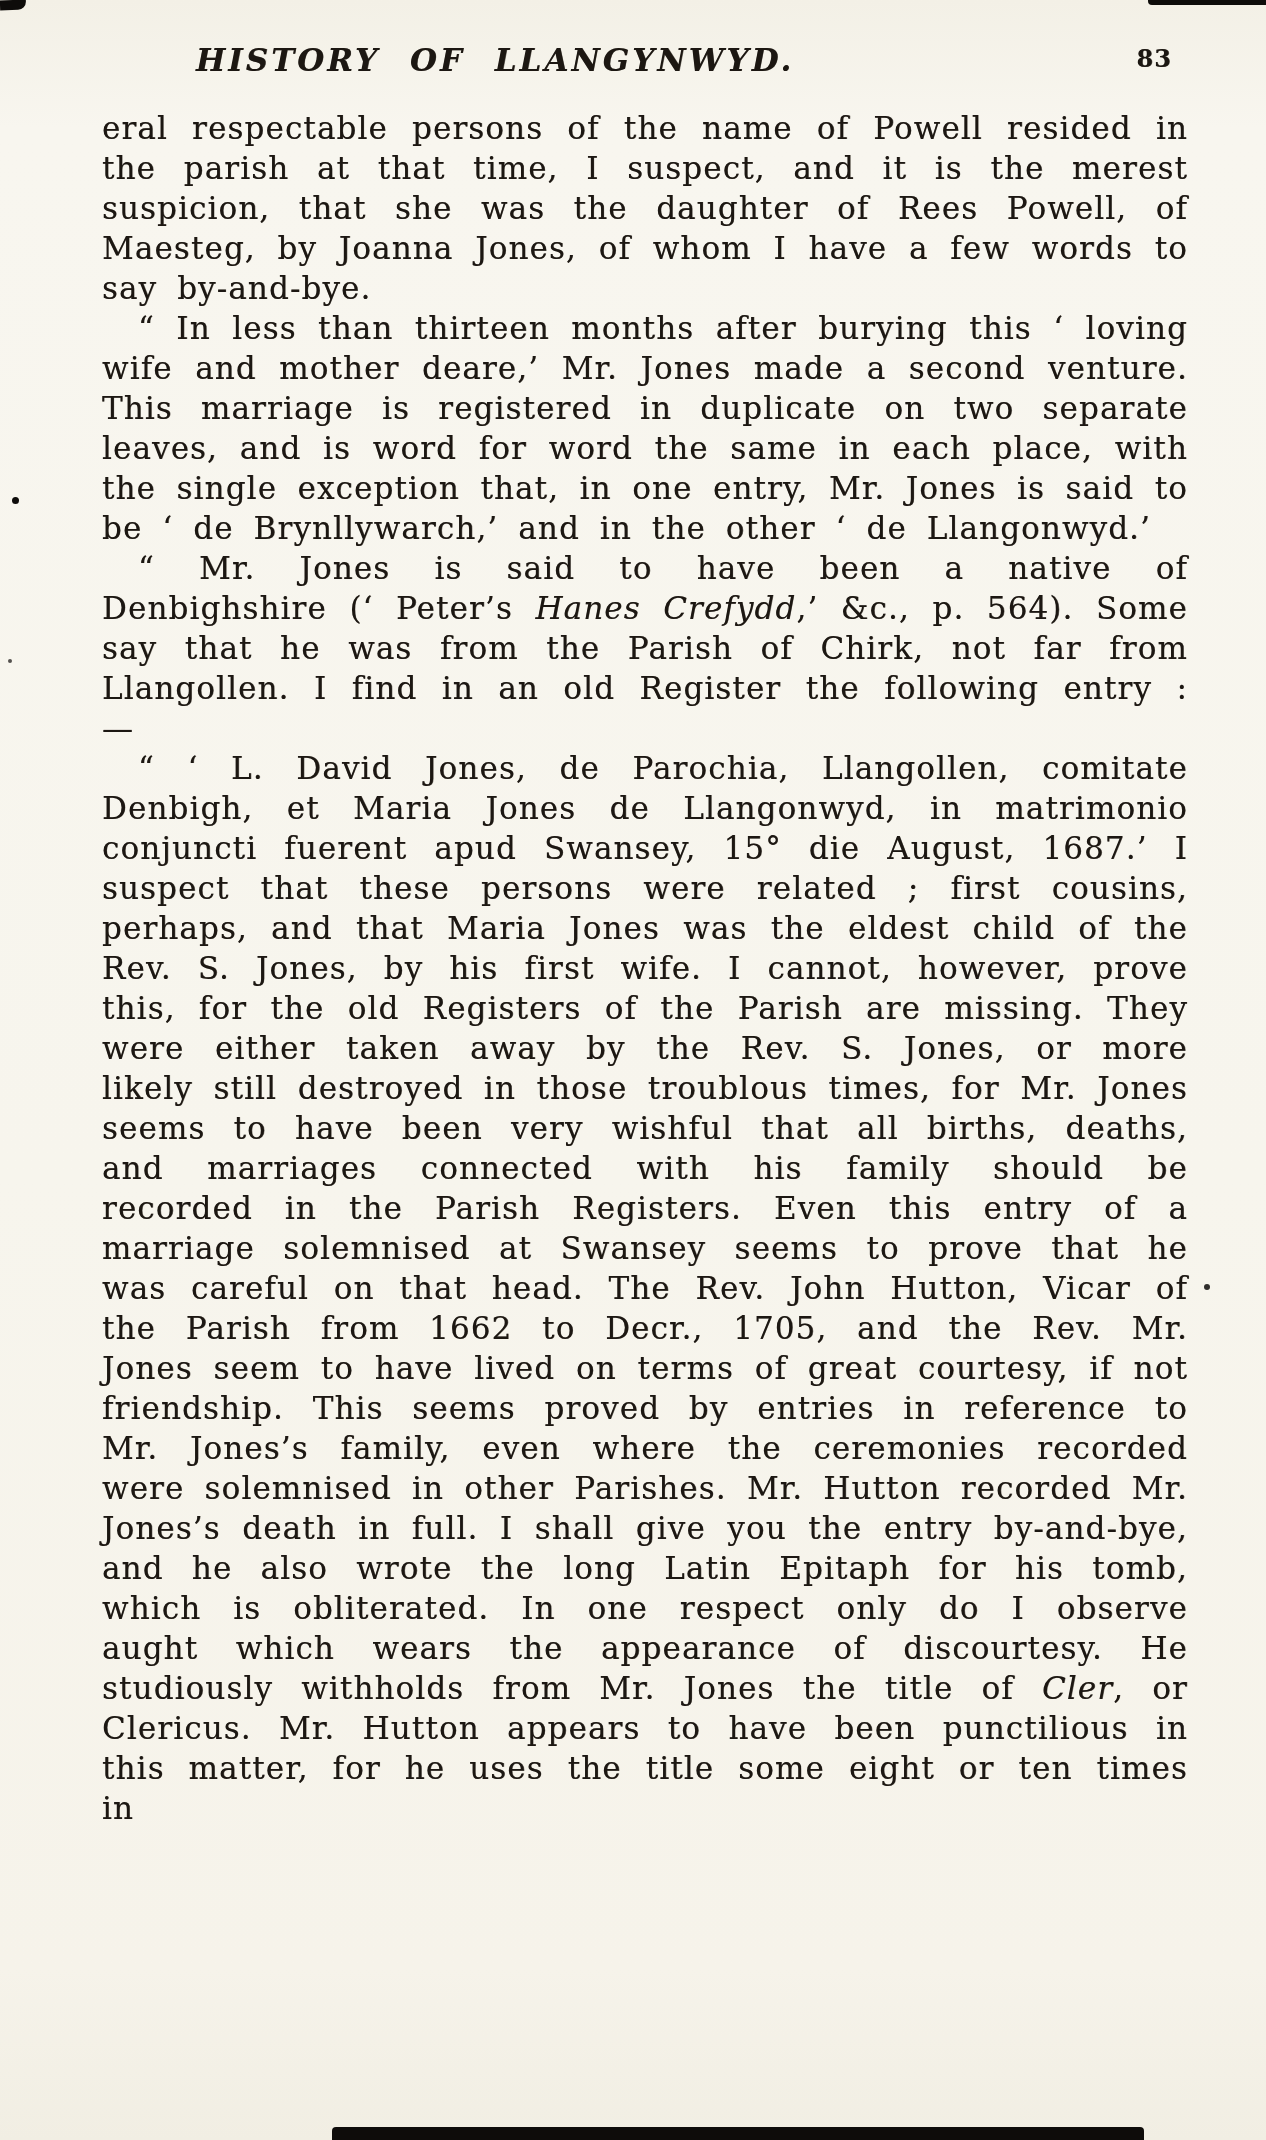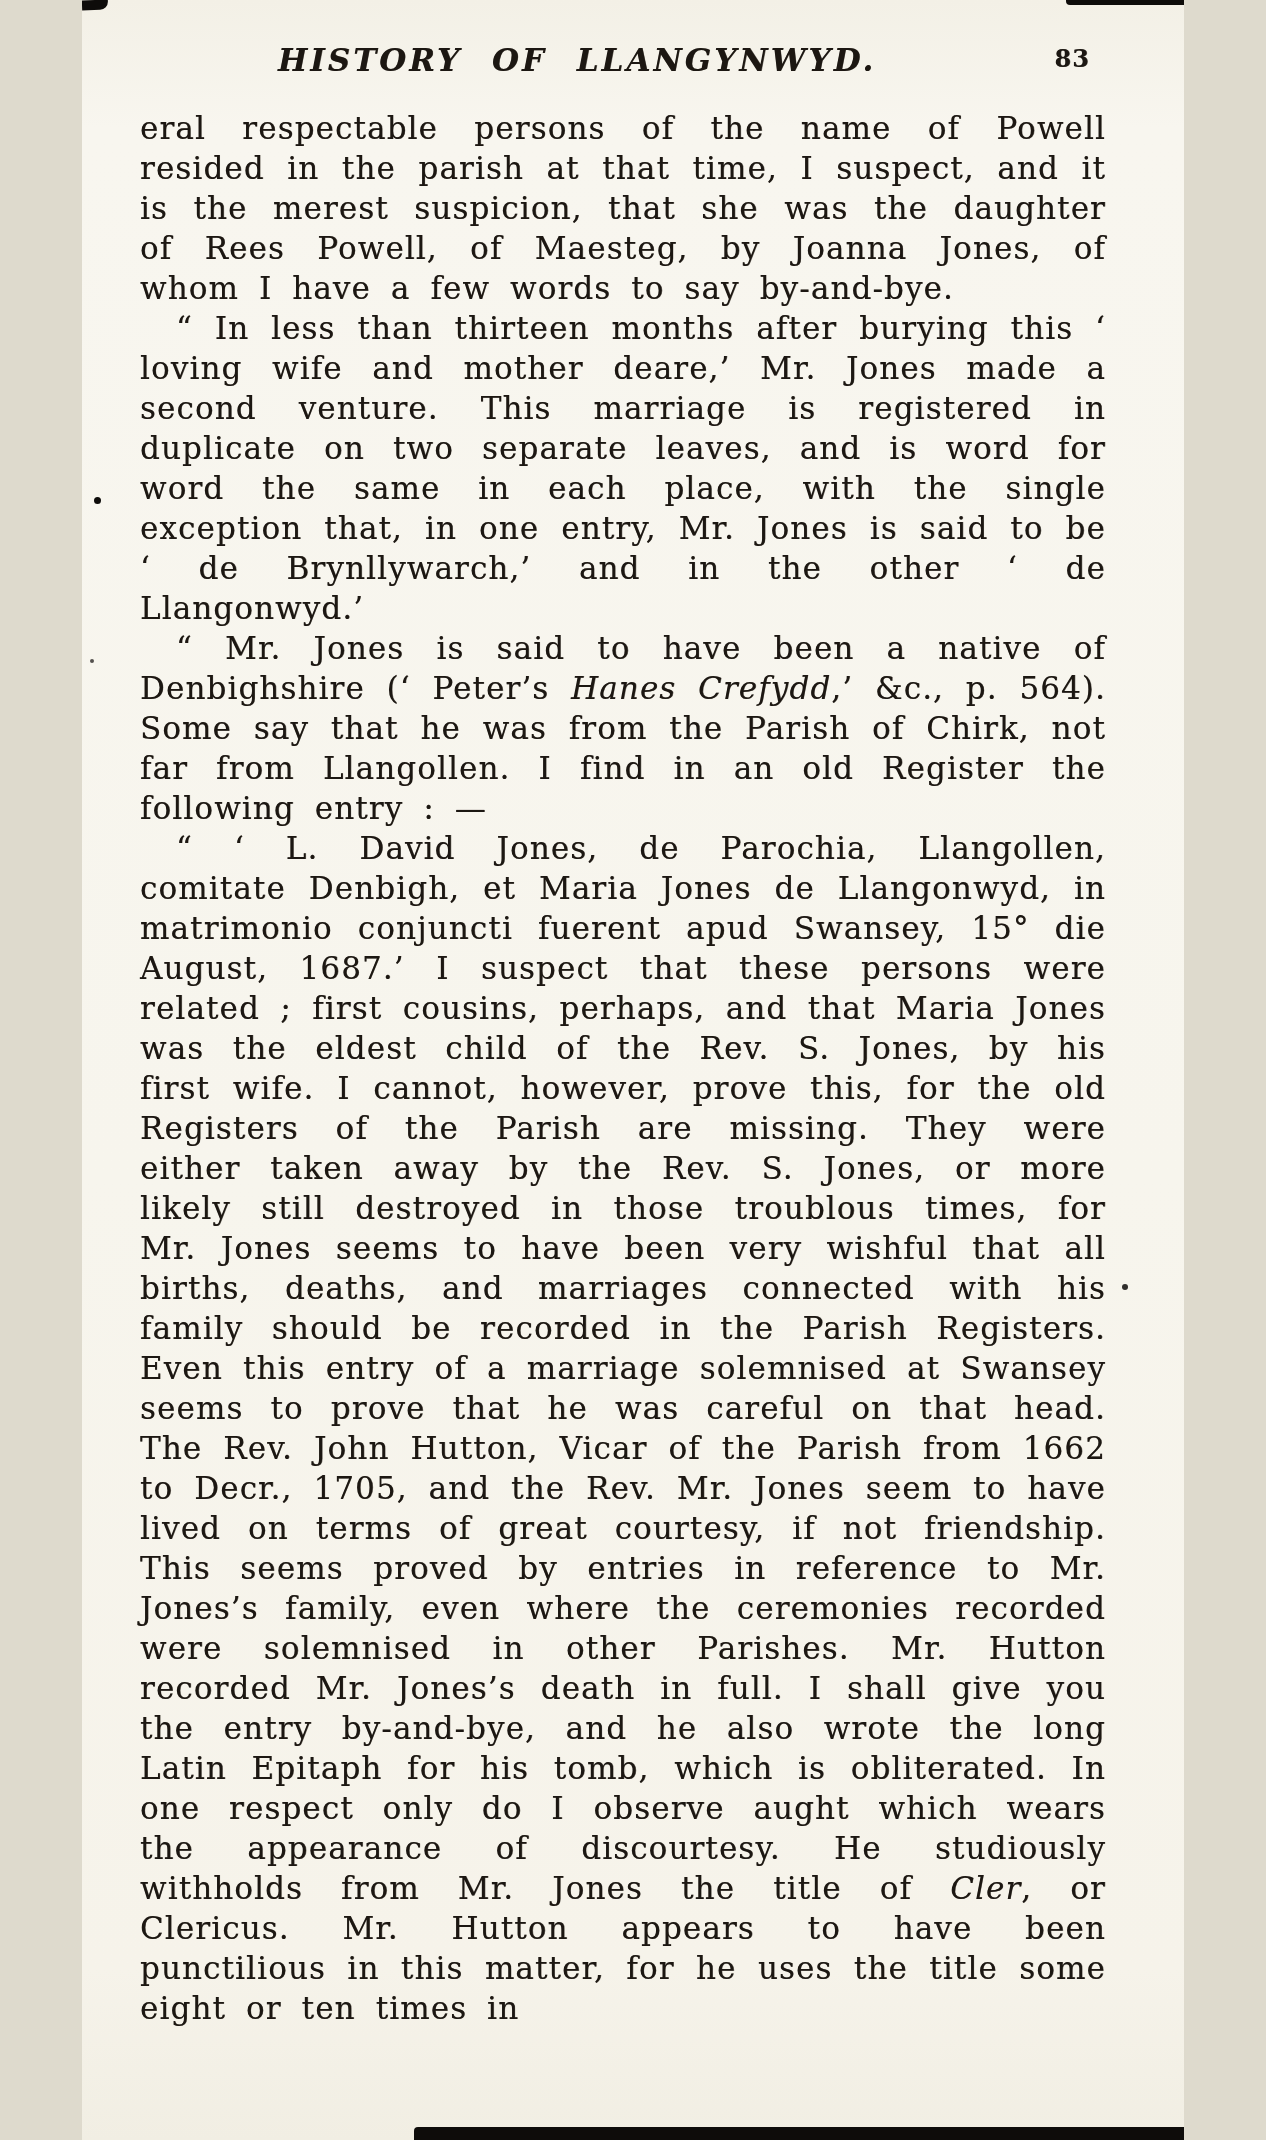--- a/index.html
+++ b/index.html
@@ -2,21 +2,21 @@
 <html><head>
 <meta charset="utf-8">
 <style>
   html, body {
     margin: 0;
     padding: 0;
     background: #dedacd;
   }
   .page {
     position: relative;
-    width: 1102px;
+    width: 1266px;
     height: 2140px;
     margin: 0 auto;
     box-sizing: border-box;
     padding: 42px 78px 0 58px;
     background: linear-gradient(180deg, #f3f0e6 0%, #f8f6ef 6%, #f7f5ed 55%, #f6f3ea 92%, #f1eee3 100%);
     color: #1c1712;
     font-family: "DejaVu Serif", "Liberation Serif", serif;
     overflow: hidden;
   }
   .page-header {
@@ -43,20 +43,21 @@
     font-size: 24px;
     letter-spacing: 1px;
   }
   .page-body {
     font-size: 31px;
     line-height: 40px;
     text-align: justify;
     letter-spacing: 1.1px;
     word-spacing: 9px;
     hyphens: none;
+    margin-left: 44px;
   }
   .page-body, .page-title, .page-number {
     text-shadow: 0.35px 0.35px 0 rgba(25, 18, 10, 0.55);
   }
   .para {
     margin: 0;
   }
   .para.indent {
     text-indent: 36px;
   }

